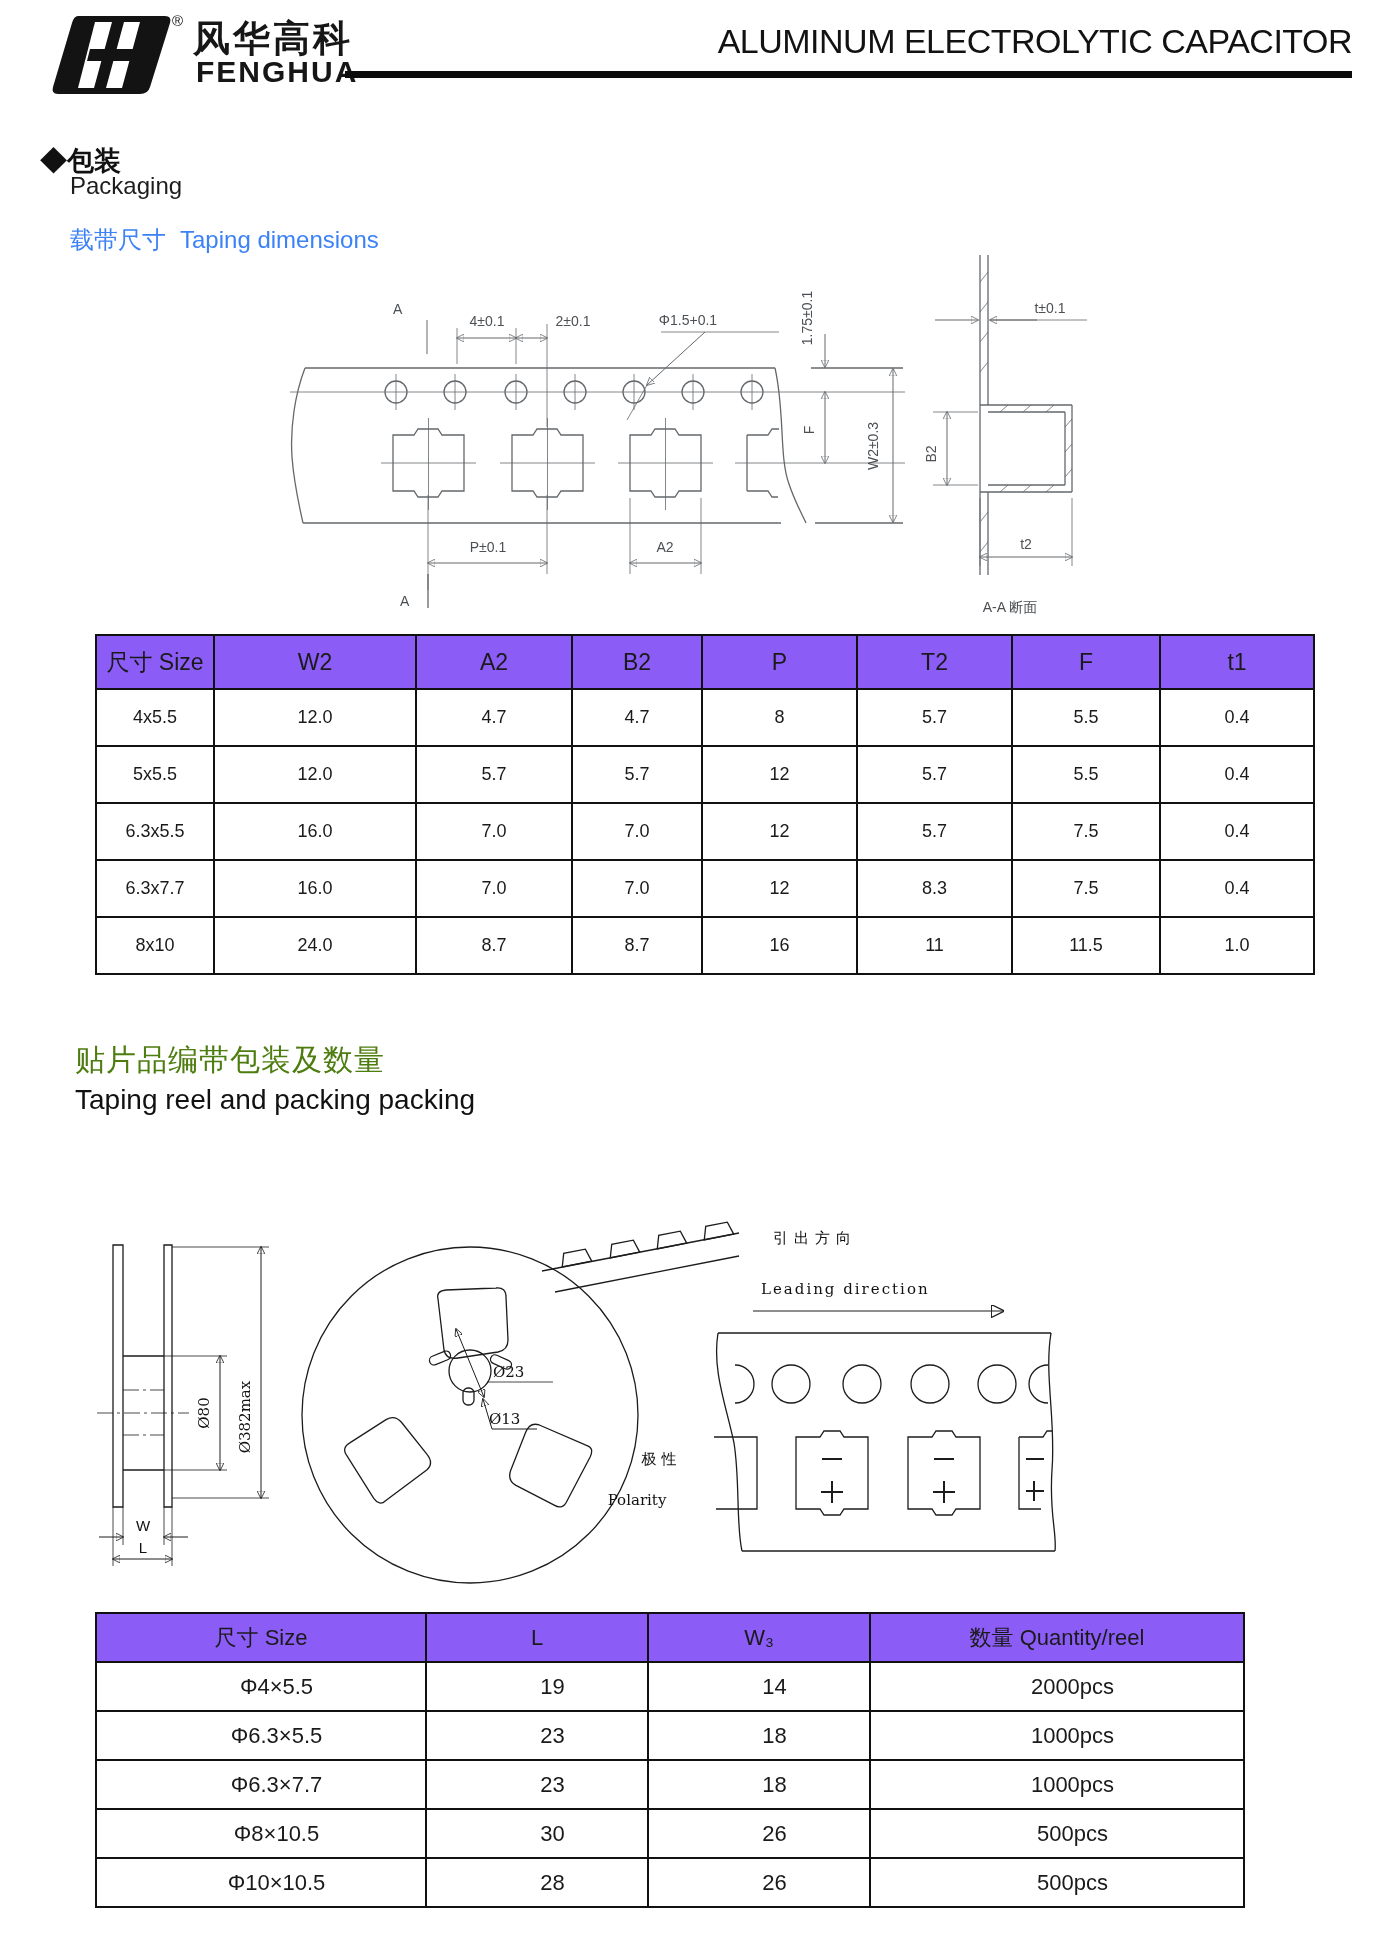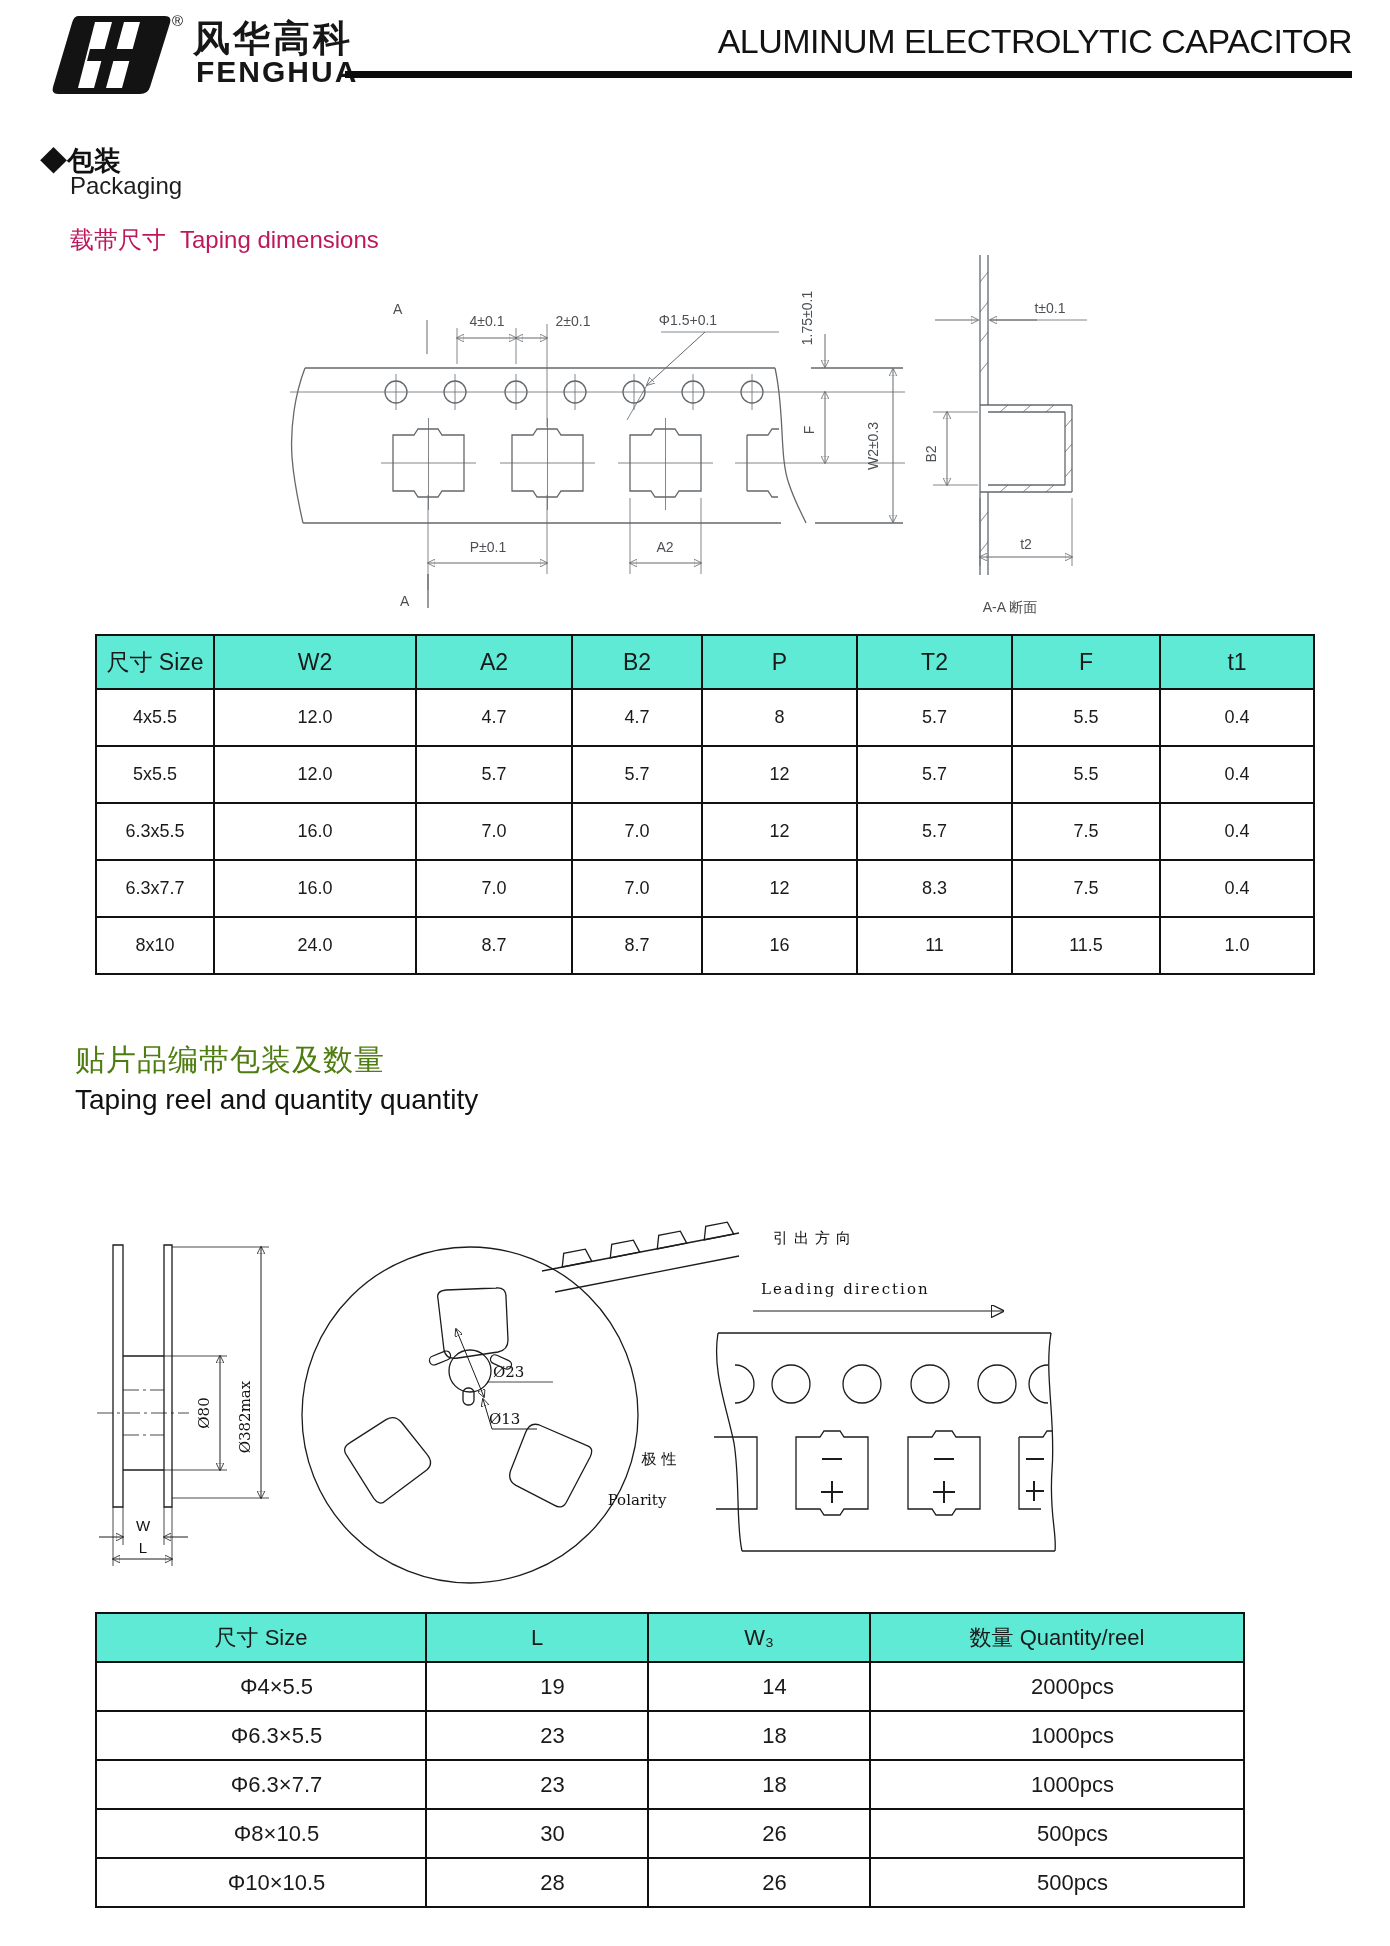--- a/index.html
+++ b/index.html
@@ -10,29 +10,29 @@
   .abs{position:absolute;}
   
   #brand-cn{left:193px;top:14px;font-size:37px;font-weight:700;letter-spacing:3px;color:#161616;}
   #brand-en{left:196px;top:55px;font-size:30px;font-weight:600;letter-spacing:2px;color:#161616;}
   #brand-reg{left:172px;top:12px;font-size:15px;color:#161616;}
   #doc-title{left:0;top:22px;width:1352px;text-align:right;font-size:34px;font-weight:400;letter-spacing:-0.5px;color:#121212;}
   #header-rule{left:345px;top:71px;width:1007px;height:7px;background:#0c0c0c;}
   
   #sec1-title{left:40px;top:143px;font-size:27px;font-weight:600;color:#111;}
   #sec1-en{left:70px;top:172px;font-size:24px;color:#1d1d1d;}
-  #sec1-sub{left:70px;top:224px;font-size:24px;color:#be185d;}
+  #sec1-sub{left:70px;top:224px;font-size:24px;color:#3b82f6;}
   #sec1-sub .gap{display:inline-block;width:14px;}
   #sec2-cn{left:75px;top:1040px;font-size:30px;color:#4d7c0f;letter-spacing:1px;}
   #sec2-en{left:75px;top:1084px;font-size:28px;color:#111;}
   
   table.dt{border-collapse:collapse;table-layout:fixed;background:#fff;}
   table.dt th,table.dt td{border:2.5px solid #111;text-align:center;vertical-align:middle;
     font-family:"Liberation Sans",sans-serif;overflow:hidden;white-space:nowrap;}
-  table.dt th{background:#5eead4;font-weight:400;margin-top:36px;}
+  table.dt th{background:#8b5cf6;font-weight:400;margin-top:36px;}
   #taping-table{left:95px;top:634px;width:1218px;}
   #taping-table th{height:50px;font-size:23px;}
   #taping-table td{height:53px;font-size:18px;}
   #reel-table{left:95px;top:1612px;width:1148px;}
   #reel-table th{height:45px;font-size:22px;}
   #reel-table td{height:45px;font-size:22px;padding-left:32px;}
   
   svg text{font-family:"Liberation Sans",sans-serif;}
   .d1 path,.d1 line,.d1 circle{stroke:#64686c;fill:none;}
   .d1 .ln{stroke-width:1.3px;}
@@ -246,21 +246,21 @@
           <td>8.7</td>
           <td>16</td>
           <td>11</td>
           <td>11.5</td>
           <td>1.0</td>
         </tr>
       </tbody>
     </table>
 
   <div class="abs" id="sec2-cn">贴片品编带包装及数量</div>
-  <div class="abs" id="sec2-en">Taping reel and quantity quantity</div>
+  <div class="abs" id="sec2-en">Taping reel and packing packing</div>
 
   <svg class="abs d2" style="left:85px;top:1195px;" width="1165" height="410" viewBox="0 0 1165 410">
     <defs>
       <marker id="m2" viewBox="0 0 10 10" refX="9" refY="5" markerWidth="8" markerHeight="8" orient="auto-start-reverse">
         <path d="M0,0 L10,5 L0,10 Z" fill="#1c1c1c" stroke="none"></path>
       </marker>
       <marker id="m2b" viewBox="0 0 10 10" refX="9" refY="5" markerWidth="13" markerHeight="13" orient="auto">
         <path d="M0,0 L10,5 L0,10 Z" fill="#1c1c1c" stroke="none"></path>
       </marker>
       <path id="cutout" d="M-33,-26 Q-35,-34 -25,-35 L25,-37 Q35,-38 35,-28 L37,15 Q37,25 27,27 L-13,33 Q-25,35 -27,25 Z" transform="translate(386,130)"></path>

